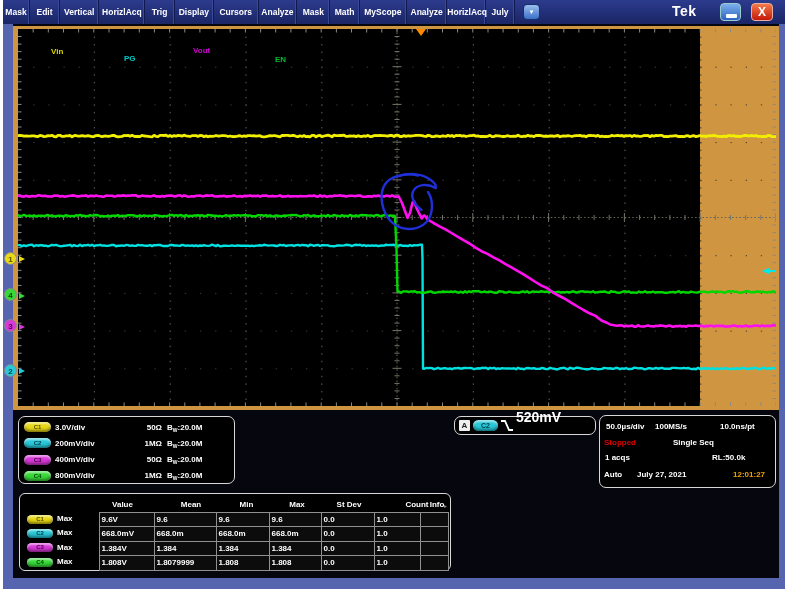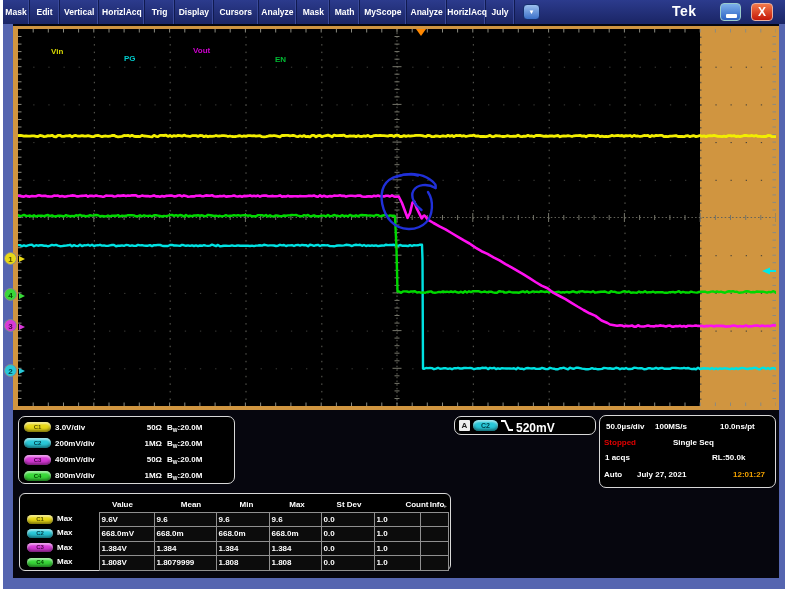--- a/index.html
+++ b/index.html
@@ -1182,21 +1182,21 @@
 <div style="position:absolute;left:24px;top:470.9px;line-height:0"><span class="pill" style="width:27px;height:10px;background:#38d838;font-size:6px;color:#004a00;line-height:10px">C4</span></div>
 <div class="t" style="left:55px;top:471.4px">800mV/div</div>
 <div class="t" style="left:144px;top:471.4px;width:18px;text-align:right">1MΩ</div>
 <div class="t" style="left:167px;top:471.4px">B<sub class="w">W</sub>:20.0M</div>
 <div class="box" style="left:454px;top:416px;width:142px;height:19px"></div>
 <div style="position:absolute;left:459px;top:419.5px;width:11px;height:11px;background:#f0f0f0;border-radius:1px;color:#222;font-size:8px;font-weight:bold;text-align:center;line-height:11px">A</div>
 <div style="position:absolute;left:473px;top:420px;line-height:0"><span class="pill" style="width:25px;height:11px;background:#28c8d8;font-size:7px;color:#00404a;line-height:11px">C2</span></div>
 <svg style="position:absolute;left:500px;top:419px" width="14" height="13">
     <path d="M1,2 L5,2 L9,11 L13,11" stroke="#fff" stroke-width="1.8" fill="none"></path>
   </svg>
-<div class="t" style="left:516px;top:421px;font-size:12px">520mV</div>
+<div class="t" style="left:516px;top:409px;font-size:14px">520mV</div>
 <div class="box" style="left:599px;top:415px;width:177px;height:73px"></div>
 <div class="t" style="left:606px;top:422px">50.0µs/div</div>
 <div class="t" style="left:655px;top:422px">100MS/s</div>
 <div class="t" style="left:720px;top:422px">10.0ns/pt</div>
 <div class="t" style="left:604px;top:438px;color:#e00000">Stopped</div>
 <div class="t" style="left:673px;top:438px">Single Seq</div>
 <div class="t" style="left:605px;top:453px">1 acqs</div>
 <div class="t" style="left:712px;top:453px">RL:50.0k</div>
 <div class="t" style="left:604px;top:470px">Auto</div>
 <div class="t" style="left:637px;top:470px">July 27, 2021</div>

